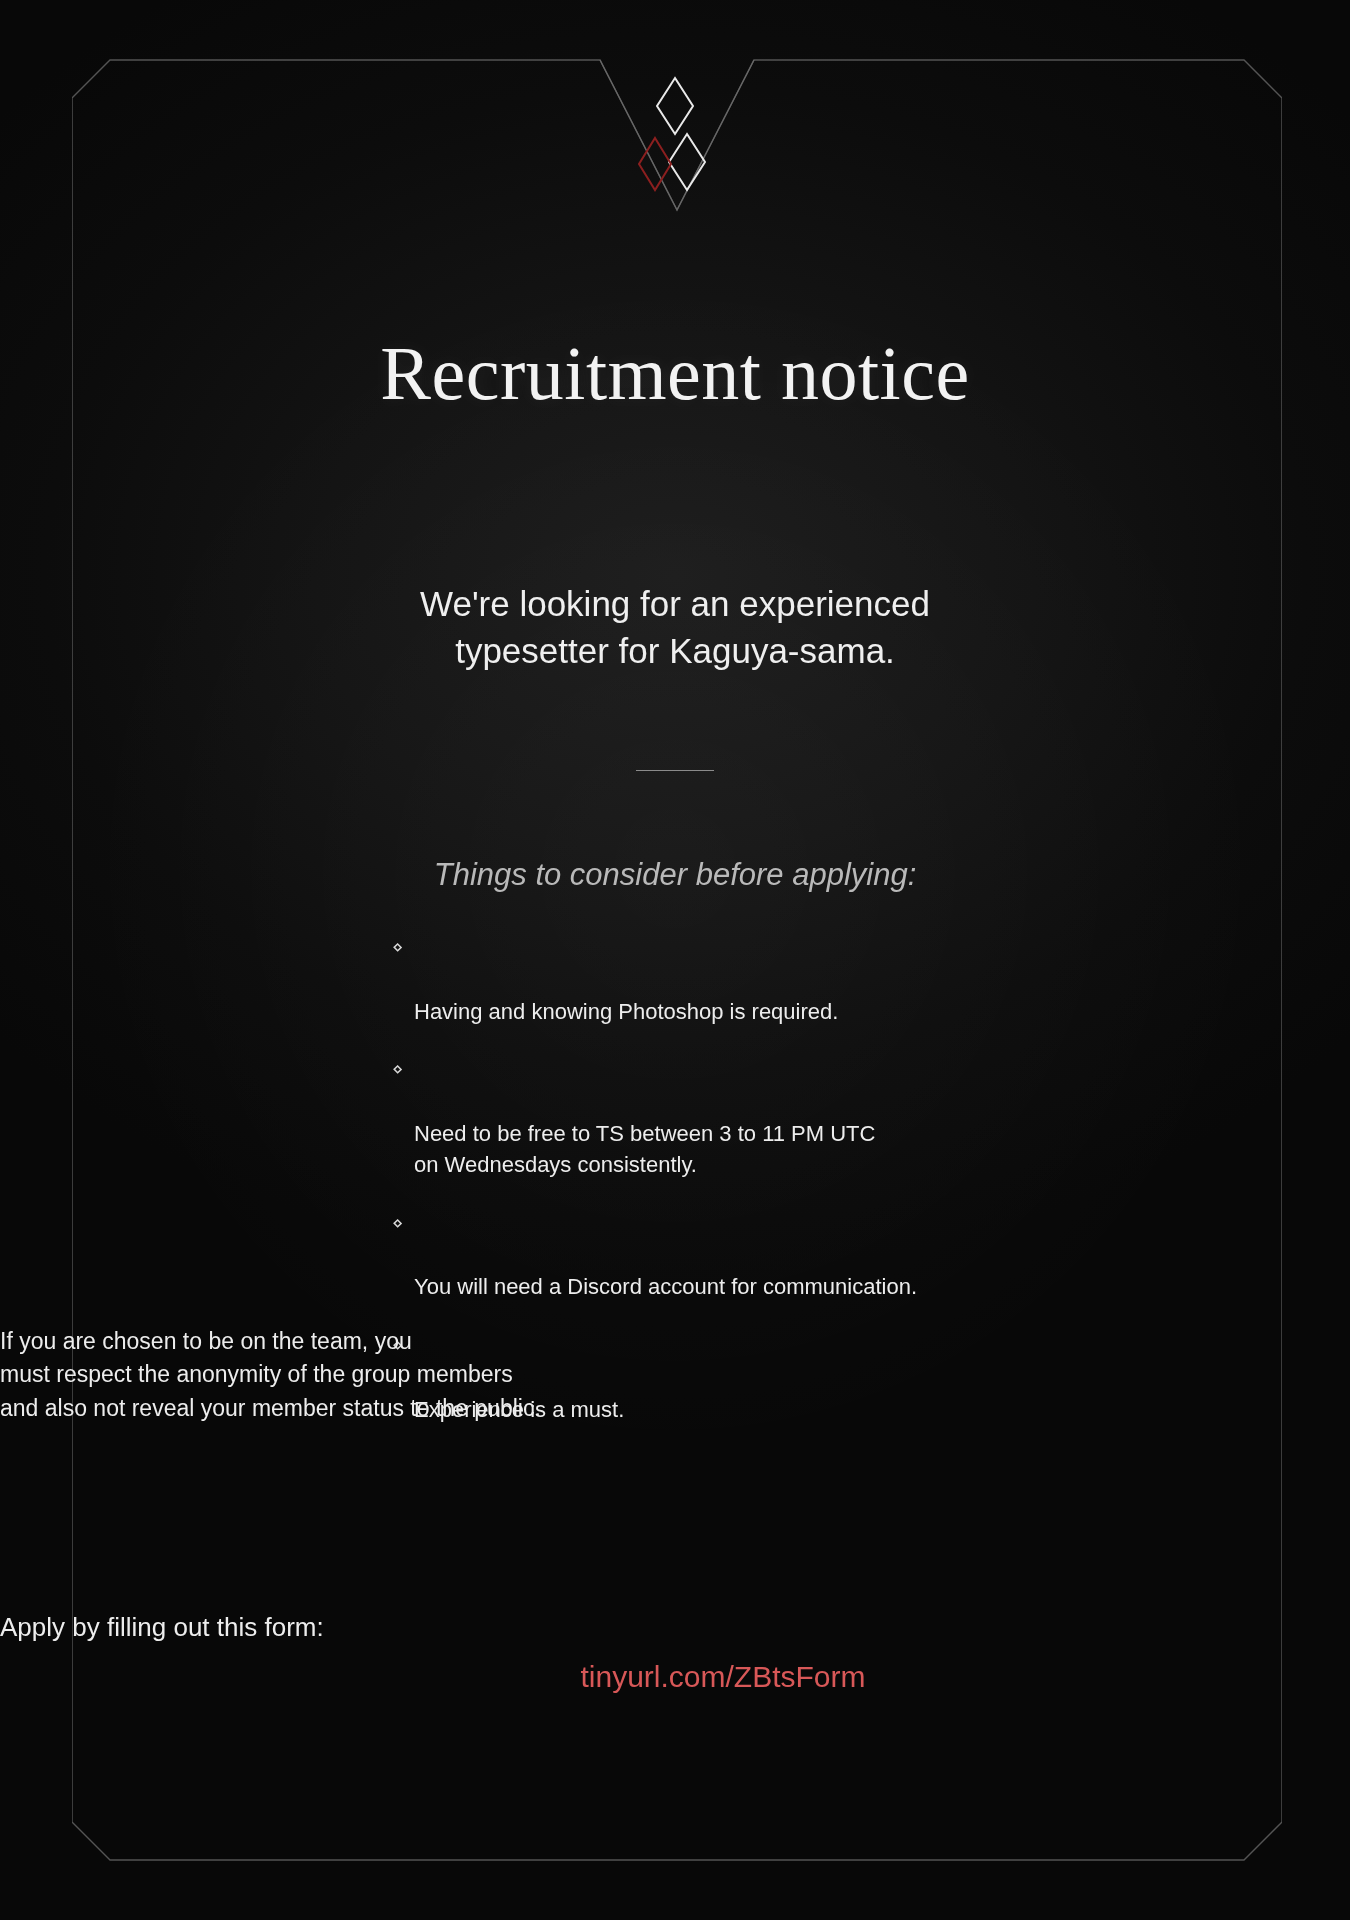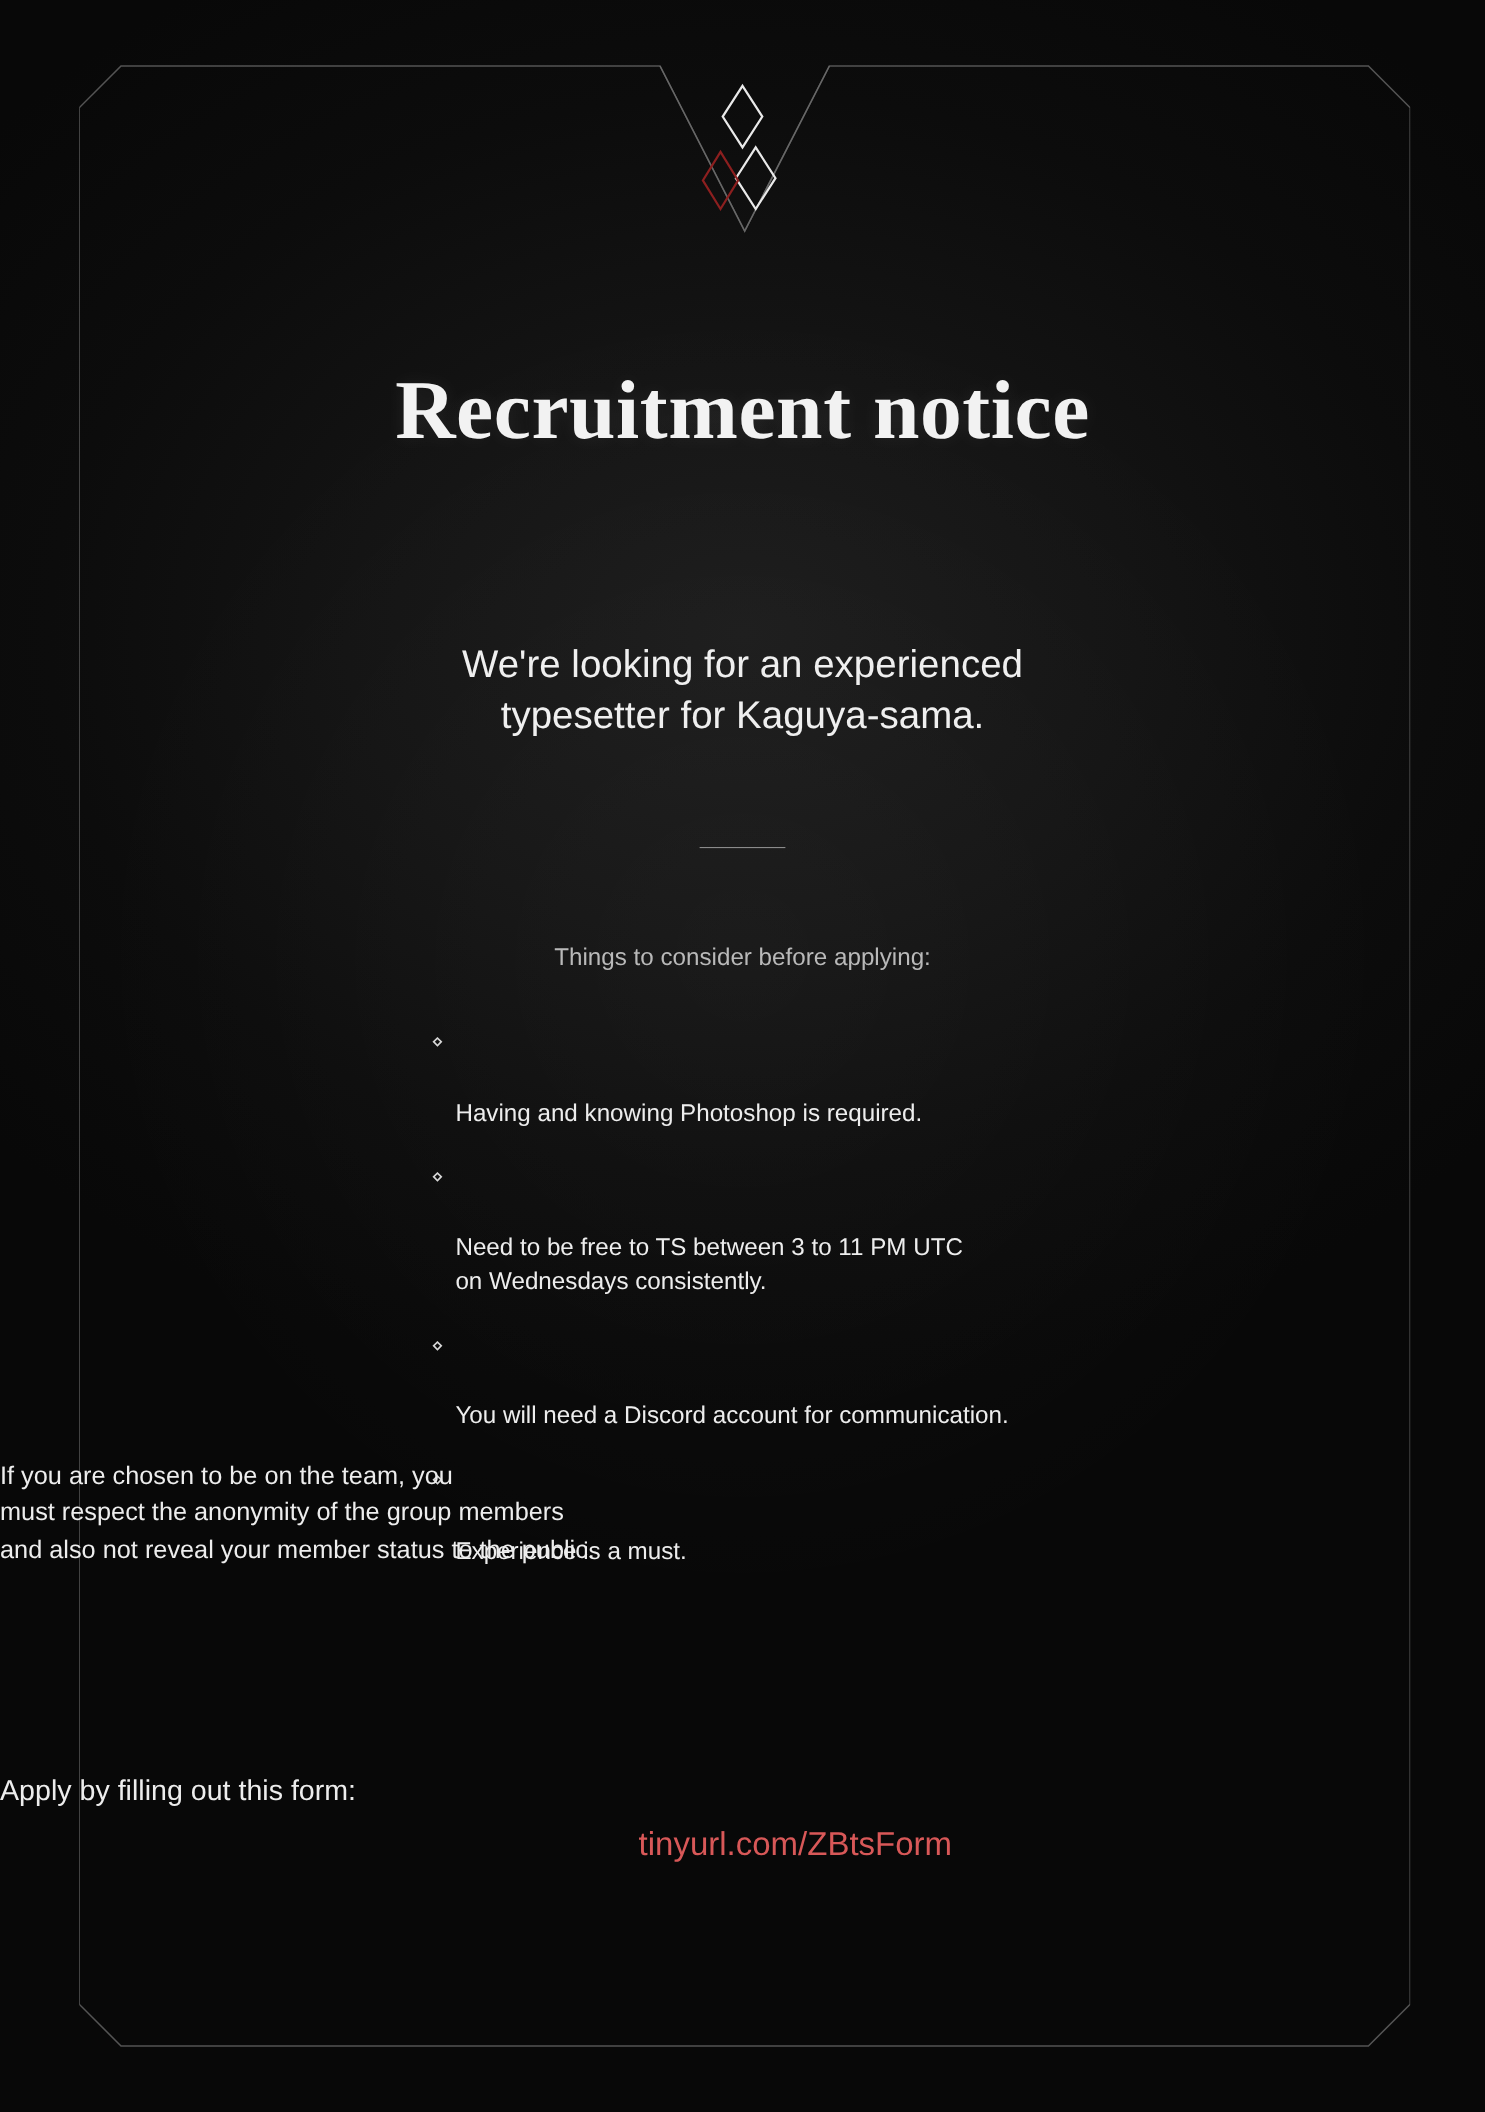--- a/index.html
+++ b/index.html
@@ -61,21 +61,21 @@
   }
 
   .title {
     position: absolute;
     top: 330px;
     left: 0;
     width: 100%;
     text-align: center;
     font-family: "Liberation Serif", serif;
     font-size: 76px;
-    font-weight: 700;
+    font-weight: 400;
     letter-spacing: 0.5px;
     color: #f2f2f2;
     text-shadow: 0 0 18px rgba(255,255,255,0.08);
   }
 
   .lede {
     position: absolute;
     top: 580px;
     left: 0;
     width: 100%;
@@ -95,23 +95,24 @@
     height: 1px;
     background: #8b8b8b;
   }
 
   .consider-heading {
     position: absolute;
     top: 857px;
     left: 0;
     width: 100%;
     text-align: center;
-    font-size: 22px;
+    font-size: 31px;
     font-weight: 300;
     color: #b9b9b9;
+    font-style: italic;
   }
 
   .bullets {
     position: absolute;
     top: 935px;
     left: 392px;
     width: 640px;
   }
   .bullet {
     display: block;

